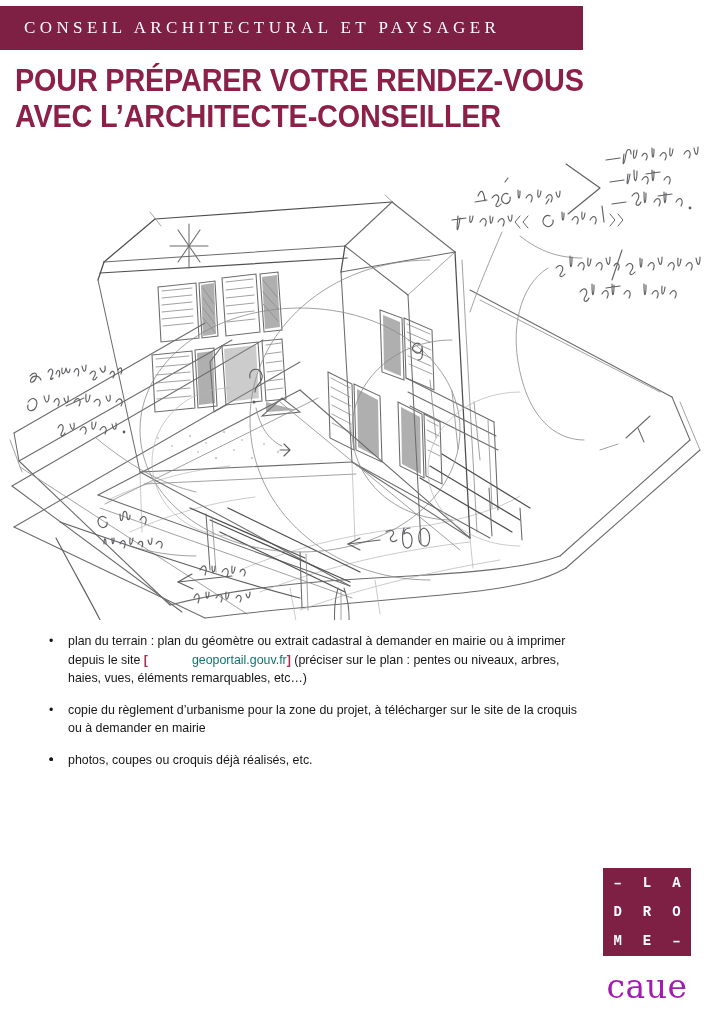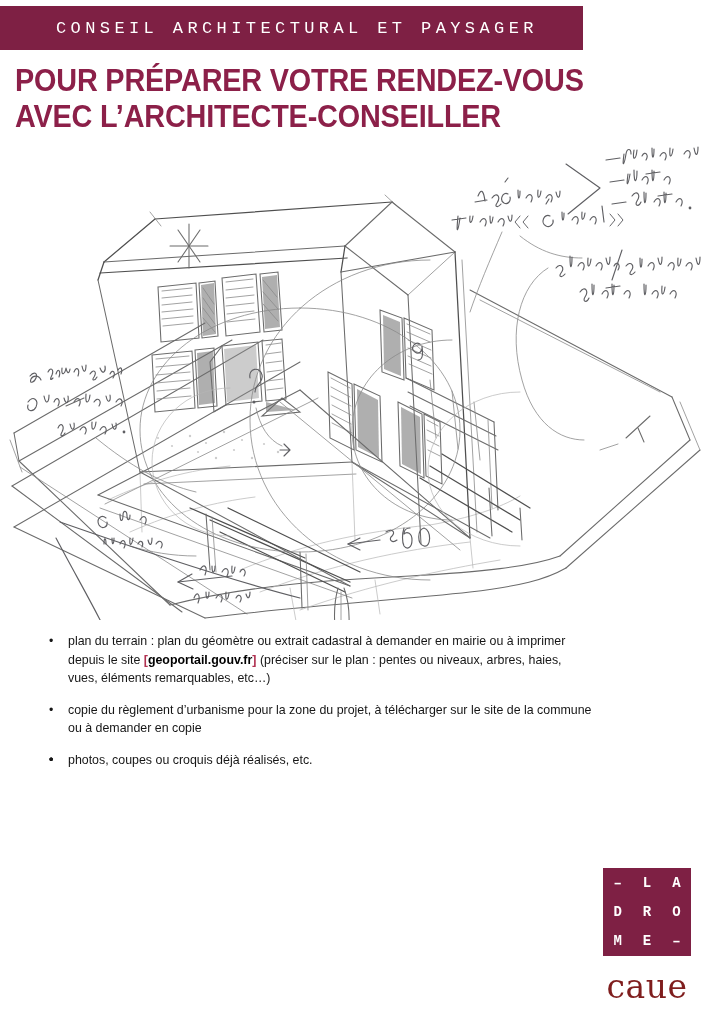--- a/index.html
+++ b/index.html
@@ -23,25 +23,25 @@
     left: 0;
     top: 6px;
     width: 583px;
     height: 44px;
     background: #7E2044;
     display: flex;
     align-items: center;
   }
   .banner-label {
     color: #ffffff;
-    font-family: Liberation Mono, monospace;
+    font-family: Liberation Serif, serif;
     font-size: 17px;
     font-weight: 400;
     letter-spacing: 4.4px;
-    padding-left: 56px;
+    padding-left: 24px;
     white-space: nowrap;
   }
 
   
   .title-block {
     position: absolute;
     left: 15px;
     top: 63px;
     width: 600px;
   }
@@ -88,21 +88,21 @@
   .bullets li:last-child { margin-bottom: 0; }
   .bullets li .bullet-dot {
     position: absolute;
     left: 2px;
     top: 0;
     color: #161616;
     font-size: 12.4px;
     line-height: 18.6px;
   }
   .brk { color: #B03050; font-weight: bold; }
-  .strong-link { font-weight: bold; color: #000000; }
+  .strong-link { font-weight: normal; color: #0f766e; padding-left: 44px; }
 
   
   .logo-block {
     position: absolute;
     left: 603px;
     top: 868px;
     width: 92px;
   }
   .ladrome {
     width: 88px;
@@ -122,21 +122,21 @@
     line-height: 1;
   }
   .caue {
     margin-top: 14px;
     width: 88px;
     text-align: center;
     font-family: "DejaVu Serif", serif;
     font-size: 33px;
     font-weight: 400;
     letter-spacing: 0.5px;
-    color: #7f1d1d;
+    color: #a21caf;
     line-height: 1;
   }
 
   
 </style>
 </head>
 <body>
 
 <div class="banner">
   <div class="banner-label">CONSEIL ARCHITECTURAL ET PAYSAGER</div>
@@ -493,21 +493,21 @@
 
   <ul class="bullets">
 
     <li>
       <span class="bullet-dot">•</span>
       <span>plan du terrain : plan du géomètre ou extrait cadastral à demander en mairie ou à imprimer depuis le site </span><span class="brk">[</span><span class="strong-link">geoportail.gouv.fr</span><span class="brk">]</span><span> (préciser sur le plan : pentes ou niveaux, arbres, haies, vues, éléments remarquables, etc…)</span>
     </li>
 
     <li>
       <span class="bullet-dot">•</span>
-      <span>copie du règlement d’urbanisme pour la zone du projet, à télécharger sur le site de la commune ou à demander en copie</span>
+      <span>copie du règlement d’urbanisme pour la zone du projet, à télécharger sur le site de la croquis ou à demander en mairie</span>
     </li>
 
     <li>
       <span class="bullet-dot">•</span>
     </li>
 
     <li>
       <span class="bullet-dot">•</span>
     </li>
 

